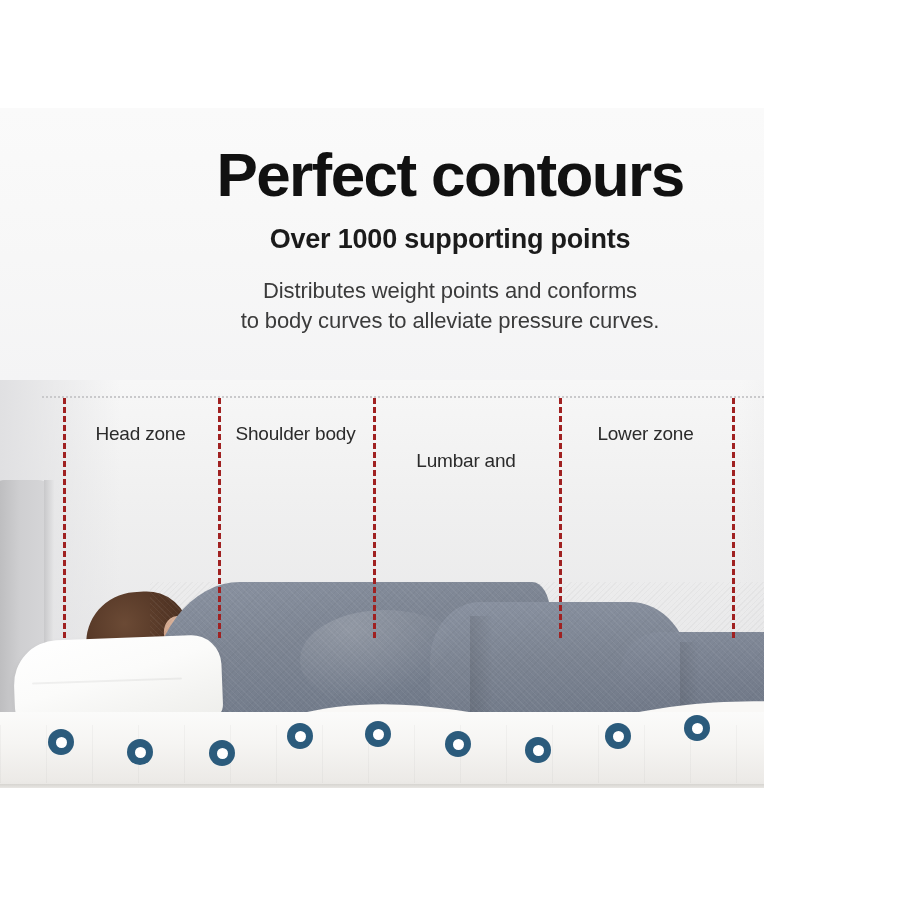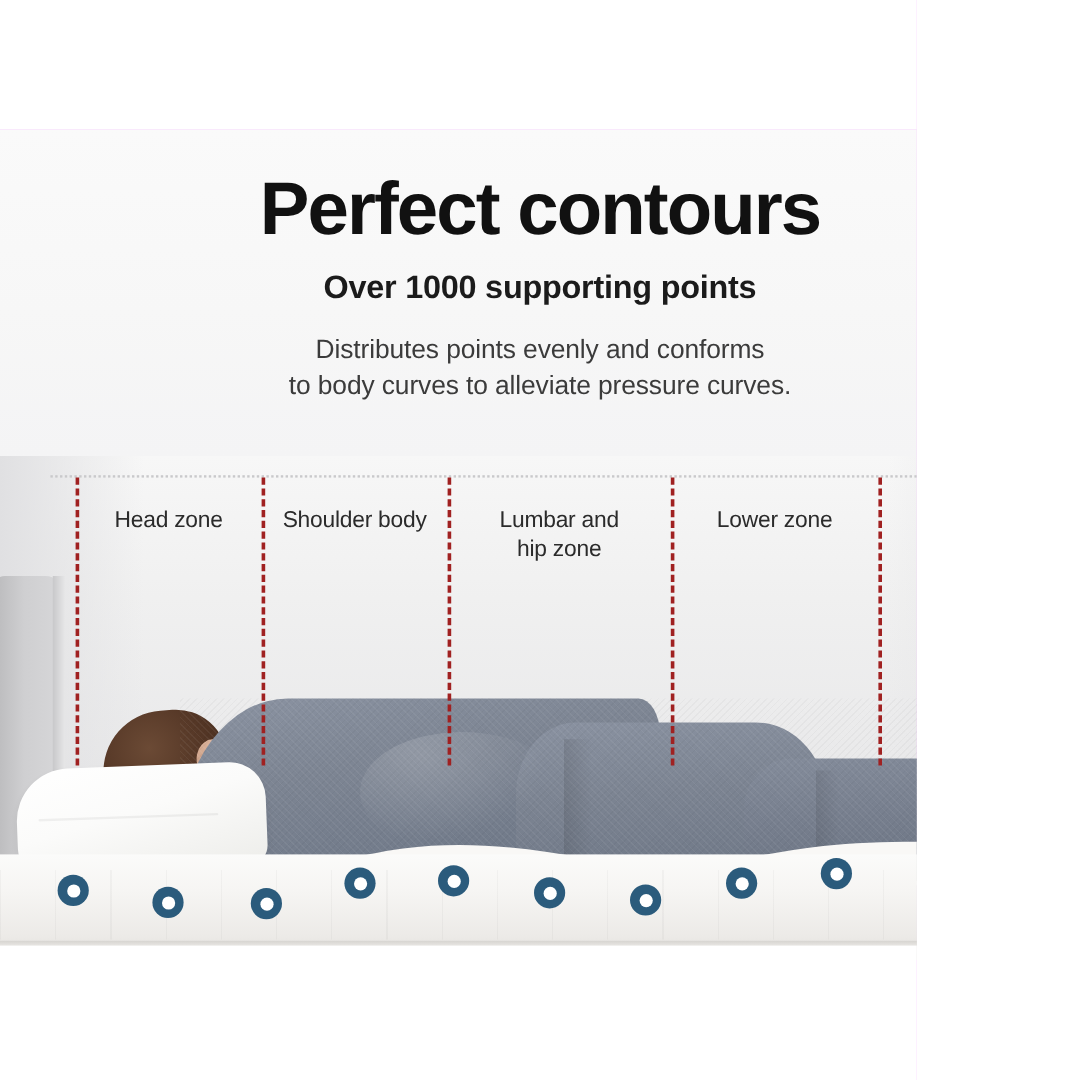--- a/index.html
+++ b/index.html
@@ -331,21 +331,21 @@
 <div id="page">
 
   <div class="top-band"></div>
 
   <div class="hero">
     <div class="headline">Perfect contours</div>
 
     <div class="subhead">Over 1000 supporting points</div>
 
     <div class="blurb">
-      <div>Distributes points evenly and conforms</div>
+      <div>Distributes weight points and conforms</div>
       <div>to body curves to alleviate pressure curves.</div>
     </div>
   </div>
 
   <div class="stage">
     <div class="wall-left"></div>
     <div class="wall-right"></div>
 
     <div class="headboard"></div>
     <div class="headboard-edge"></div>
@@ -388,23 +388,22 @@
       <div class="zone-div" style="left: 373px; border-left-color: rgb(160, 33, 33);"></div>
       <div class="zone-div" style="left: 559px; border-left-color: rgb(160, 33, 33);"></div>
       <div class="zone-div" style="left: 732px; border-left-color: rgb(160, 33, 33);"></div>
       <div class="zone-div" style="left: 879px; border-left-color: rgb(160, 33, 33);"></div>
       <div class="zone-label" style="left: 63px; width: 155px;">
         <div>Head zone</div>
       </div>
       <div class="zone-label" style="left: 218px; width: 155px;">
         <div>Shoulder body</div>
       </div>
-      <div class="zone-label" style="left: 373px; width: 186px;">
+      <div class="zone-label" style="left: 373px; width: 186px; margin-top: 27px;">
         <div>Lumbar and</div>
-        <div>hip zone</div>
       </div>
       <div class="zone-label" style="left: 559px; width: 173px;">
         <div>Lower zone</div>
       </div>
       <div class="zone-label" style="left: 732px; width: 147px;">
         <div>zone</div>
       </div>
     </div>
 
   <div id="support-layer">

